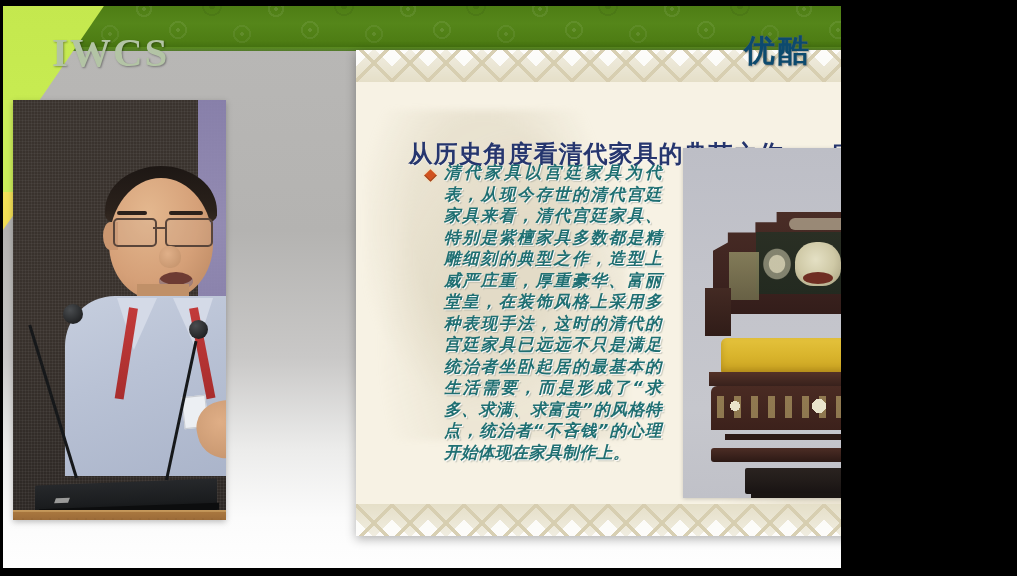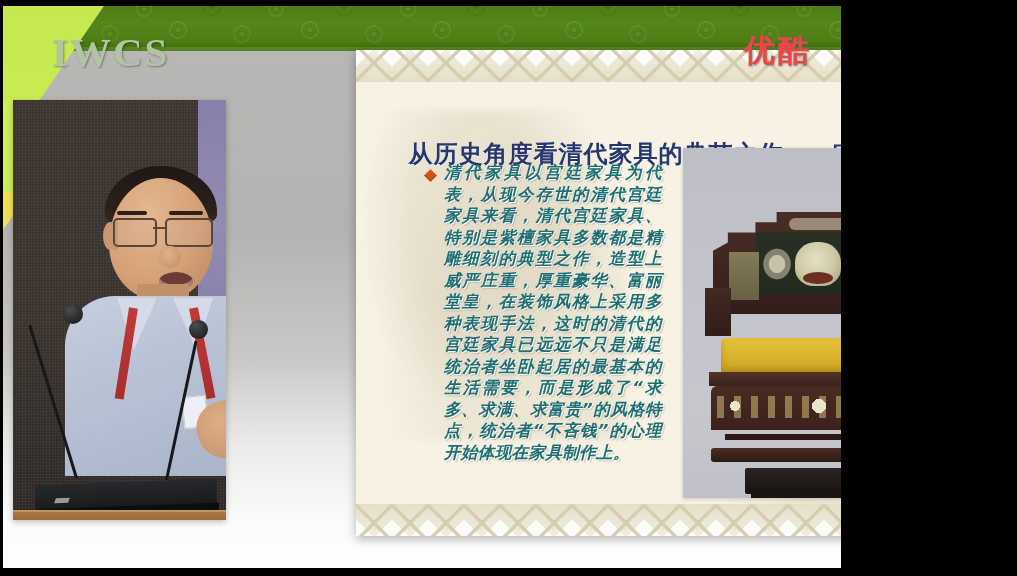--- a/index.html
+++ b/index.html
@@ -103,21 +103,21 @@
     user-select: none;
   }
 
   
   .youku-mark {
     position: absolute;
     right: 32px; top: 30px;
     font-family: Liberation Serif, serif;
     font-size: 31px;
     font-weight: 700;
-    color: #ef4444;
+    color: #0c4a6e;
     letter-spacing: 3px;
     text-shadow:
       0 0 1px rgba(120,120,120,.8),
       1px 1px 2px rgba(90,90,90,.55);
     z-index: 40;
     user-select: none;
   }
 
   
   .presenter {

